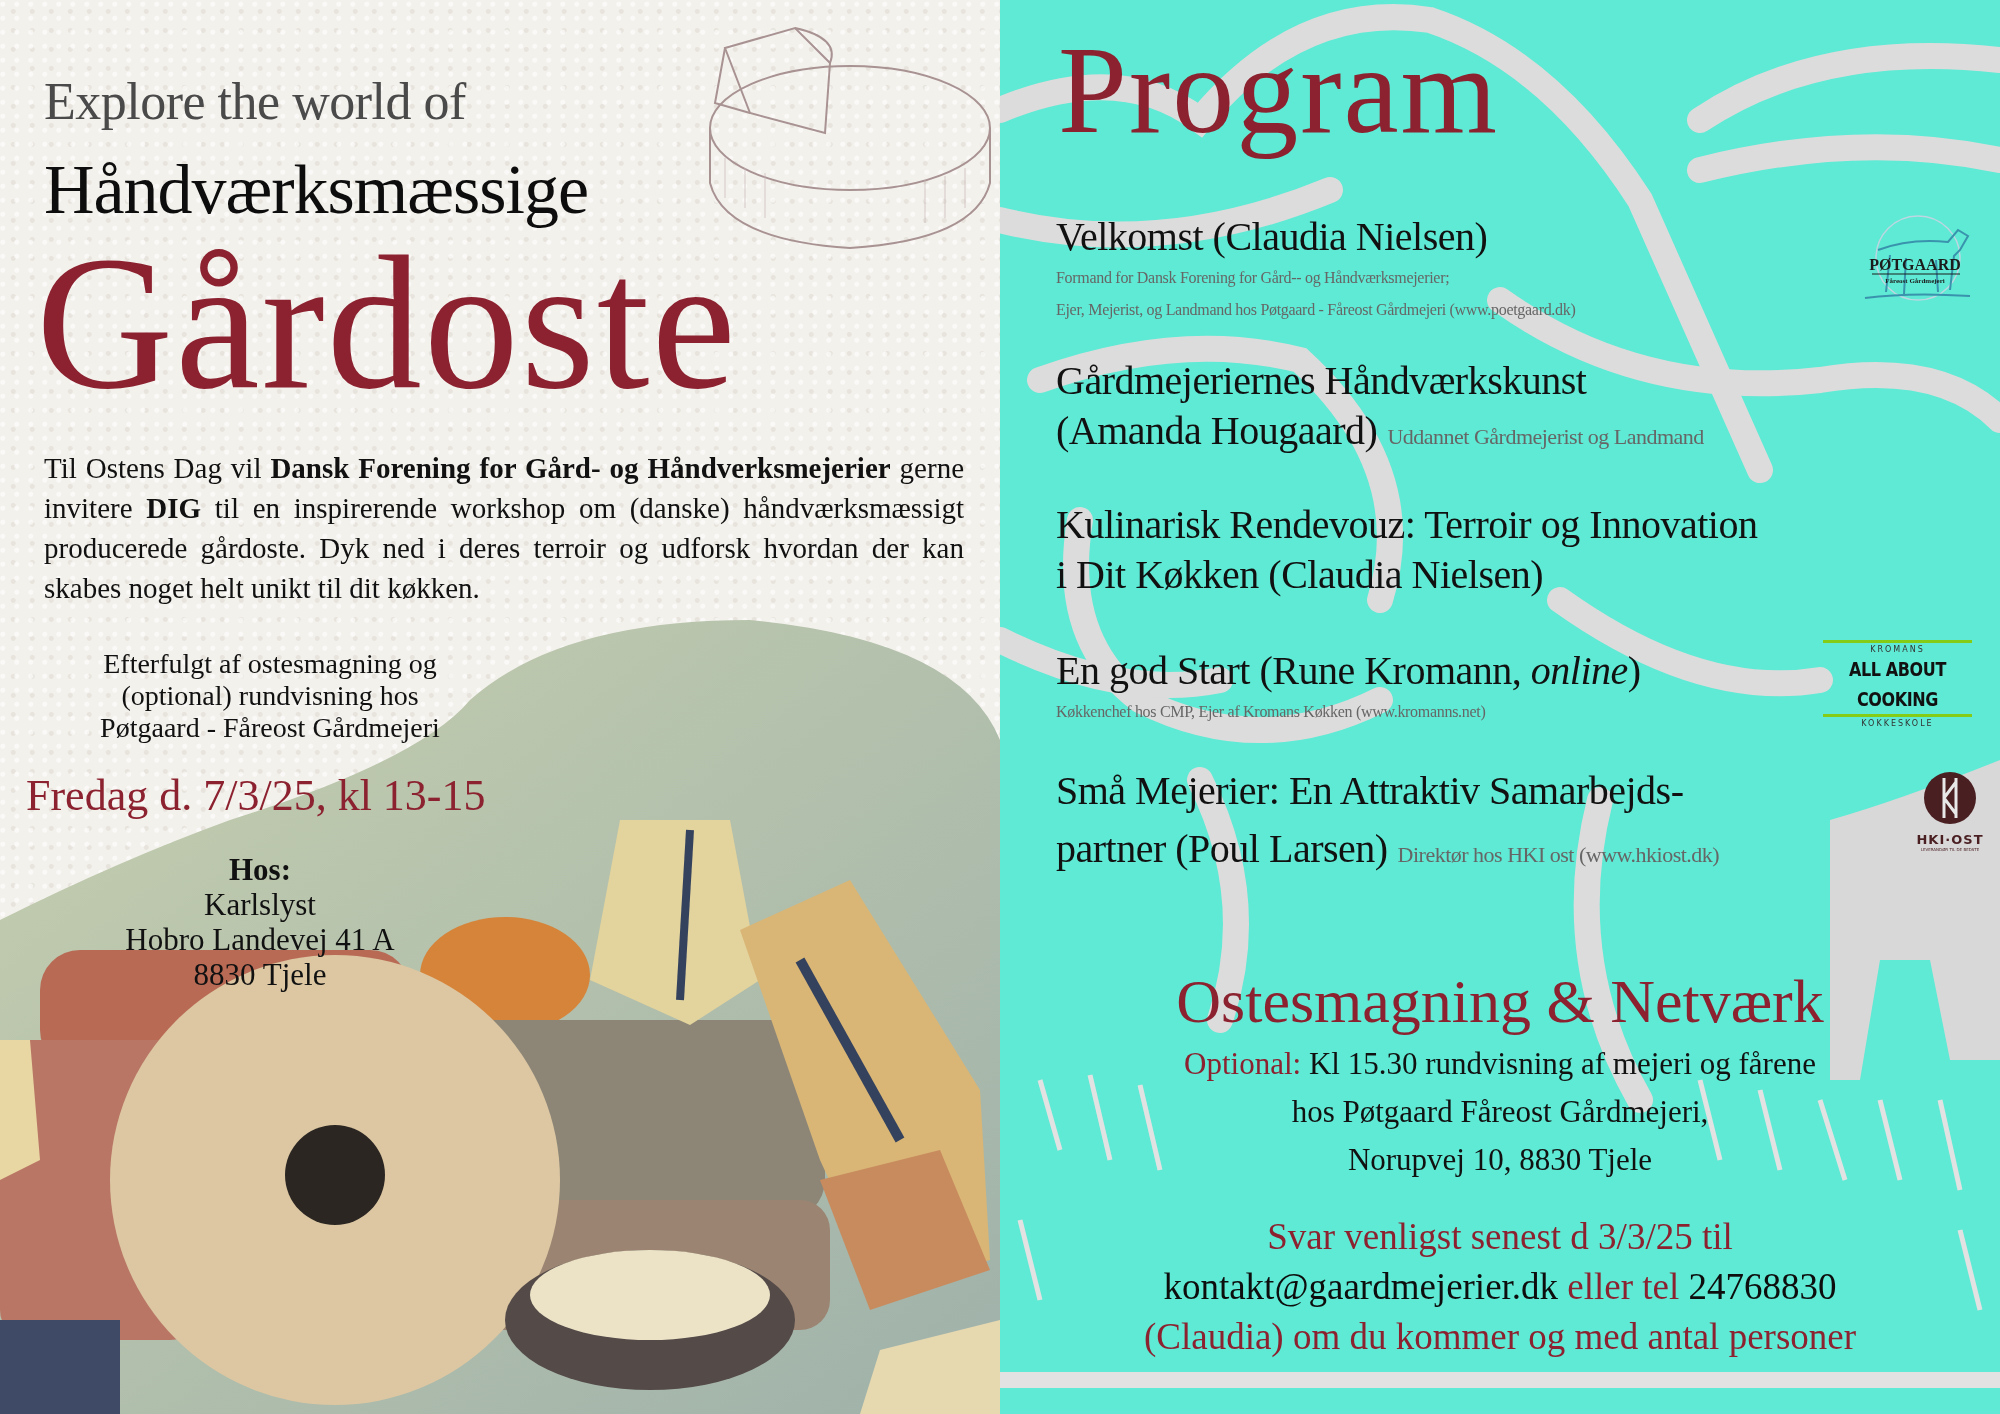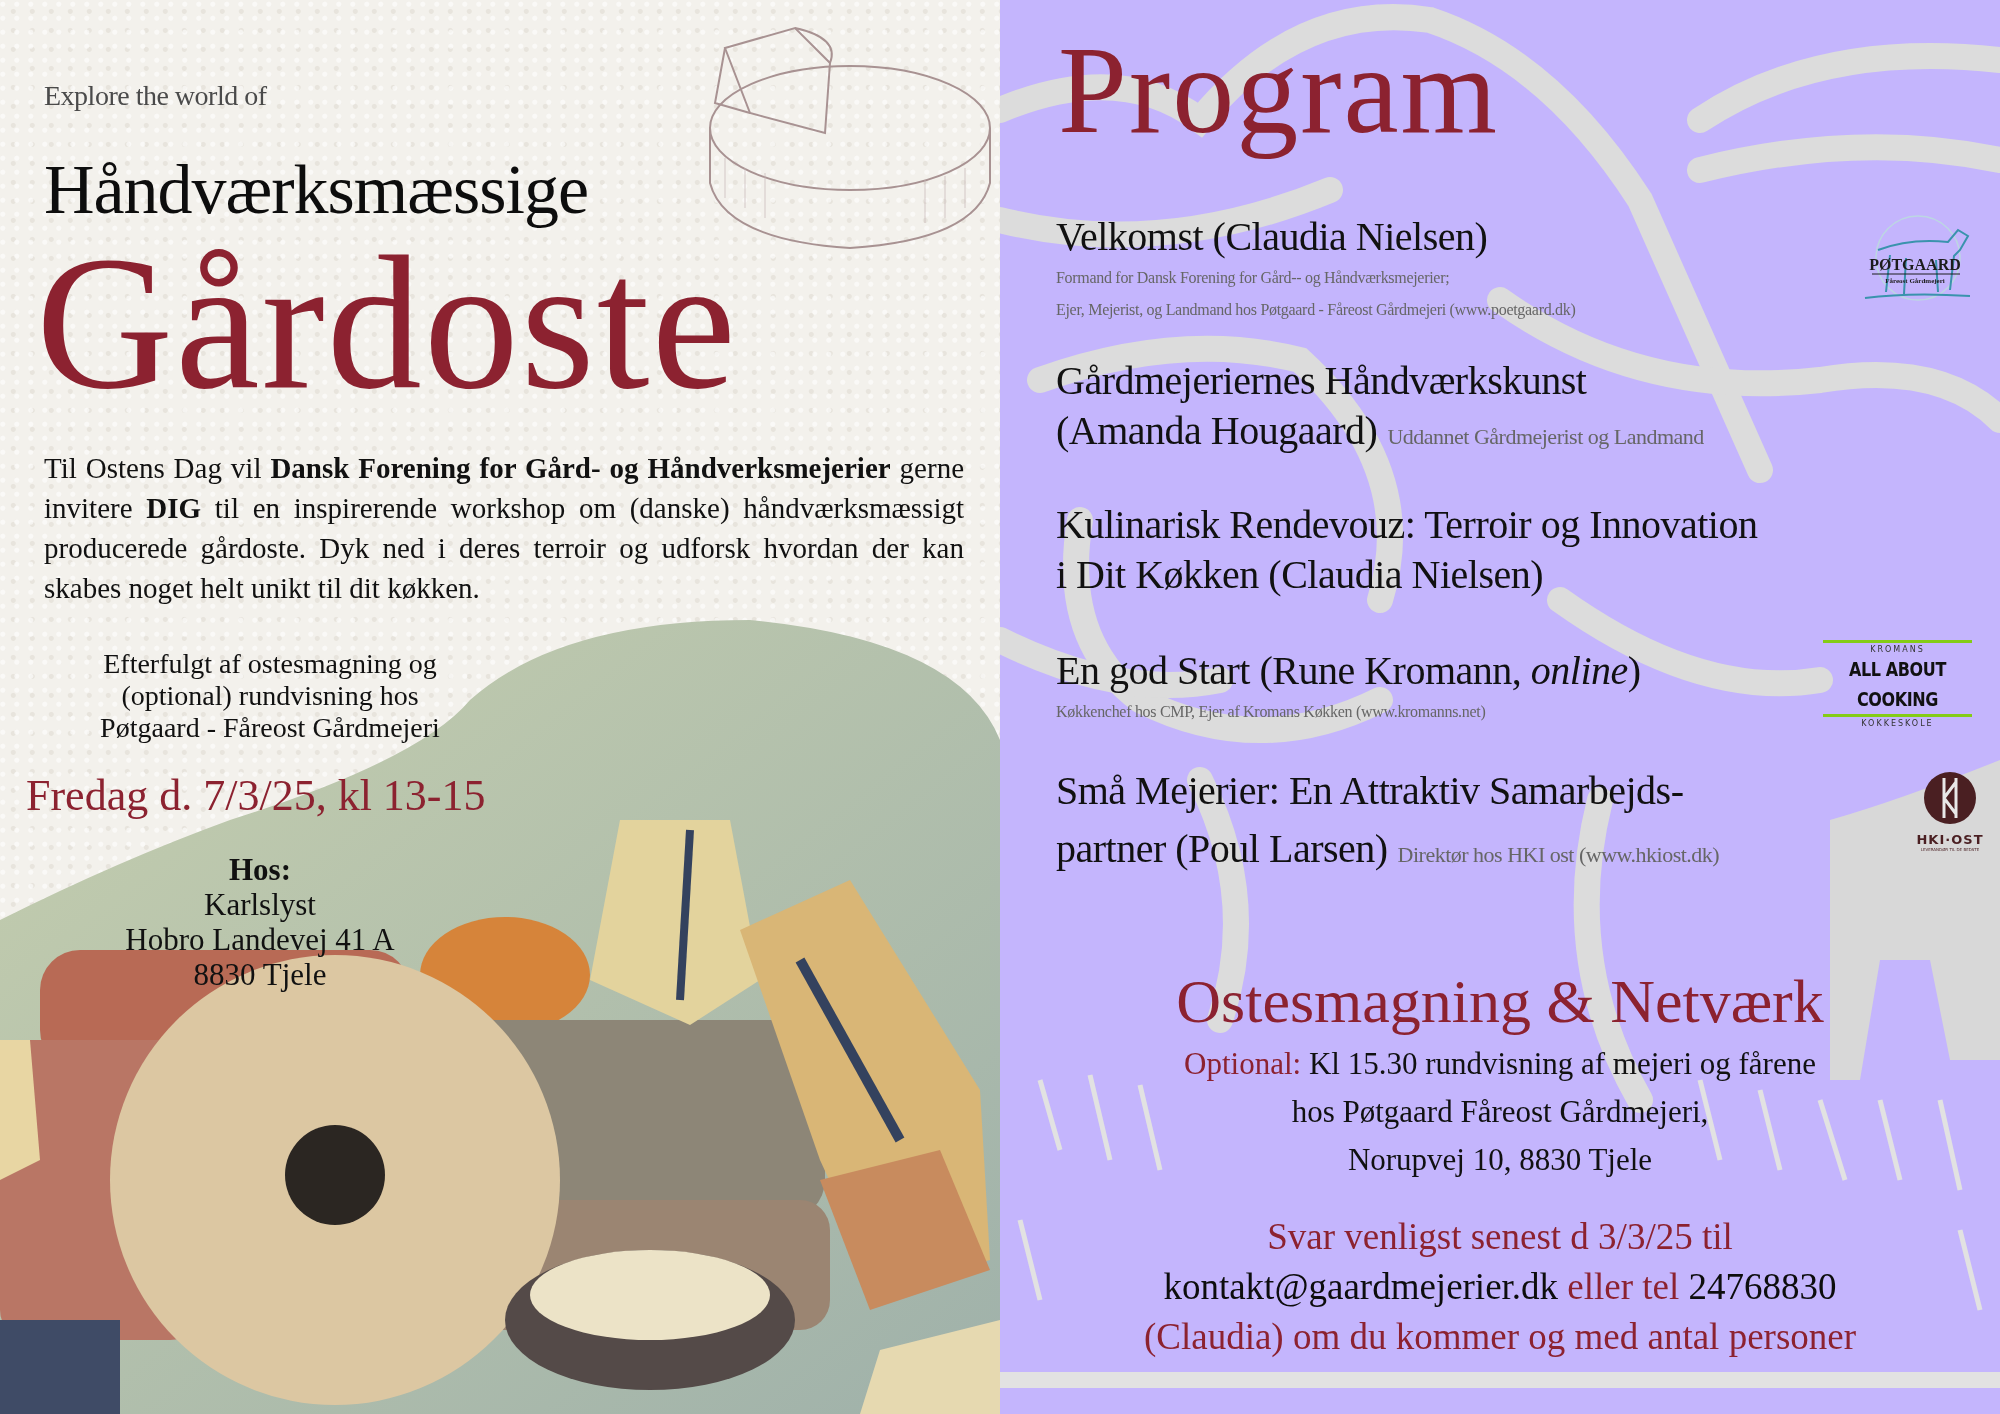--- a/index.html
+++ b/index.html
@@ -9,21 +9,21 @@
   
   .left {
     position: absolute; left: 0; top: 0; width: 1000px; height: 1414px;
     background: #f3f1ec;
     background-image:
       radial-gradient(circle at 20% 30%, rgba(255,255,255,0.6) 0 2px, transparent 3px),
       radial-gradient(circle at 70% 60%, rgba(220,215,205,0.5) 0 2px, transparent 3px);
     background-size: 14px 14px, 19px 19px;
     overflow: hidden;
   }
-  .explore { position: absolute; left: 44px; top: 80px; font-size: 28px; color: #4a4a4a; letter-spacing: -0.5px; }
+  .explore { position: absolute; left: 44px; top: 72px; font-size: 52px; color: #4a4a4a; letter-spacing: -0.5px; }
   .haandv { position: absolute; left: 44px; top: 150px; font-size: 70px; color: #0d0d0d; letter-spacing: -1px; }
   .gardoste { position: absolute; left: 36px; top: 228px; font-size: 190px; color: #8c2230; line-height: 1; letter-spacing: 2px; }
 
   .cheese-sketch { position: absolute; left: 665px; top: 8px; width: 330px; height: 250px; }
 
   .intro {
     position: absolute; left: 44px; top: 448px; width: 920px;
     font-size: 29px; line-height: 40px; text-align: justify; text-align-last: left; color: #111;
   }
   .intro b { font-weight: bold; }
@@ -35,21 +35,21 @@
   .after {
     position: absolute; left: 40px; top: 648px; width: 460px; text-align: center;
     font-size: 28px; line-height: 32px;
   }
   .date { position: absolute; left: 26px; top: 770px; width: 500px; font-size: 44px; color: #8c2230; }
   .hos { position: absolute; left: 80px; top: 852px; width: 360px; text-align: center; font-size: 31px; line-height: 35px; }
   .hos .hos-label { font-weight: bold; }
 
   
   .right {
-    position: absolute; left: 1000px; top: 0; width: 1000px; height: 1414px; background: #c4b5fd; overflow: hidden;
+    position: absolute; left: 1000px; top: 0; width: 1000px; height: 1414px; background: #5eead4; overflow: hidden;
   }
   .bg-animal { position: absolute; left: 0; top: 0; width: 1000px; height: 1414px; }
 
   .prog-title { position: absolute; left: 58px; top: 20px; font-size: 124px; color: #8c2230; letter-spacing: 2px; }
 
   .item { position: absolute; left: 56px; }
   .item .t { font-size: 40px; color: #111; line-height: 50px; letter-spacing: -0.5px; }
   .item .s { font-size: 16px; color: #666; line-height: 32px; letter-spacing: -0.3px; }
   .item .inline-s { font-size: 22px; color: #666; margin-left: 10px; }
   .item i { font-style: italic; }

